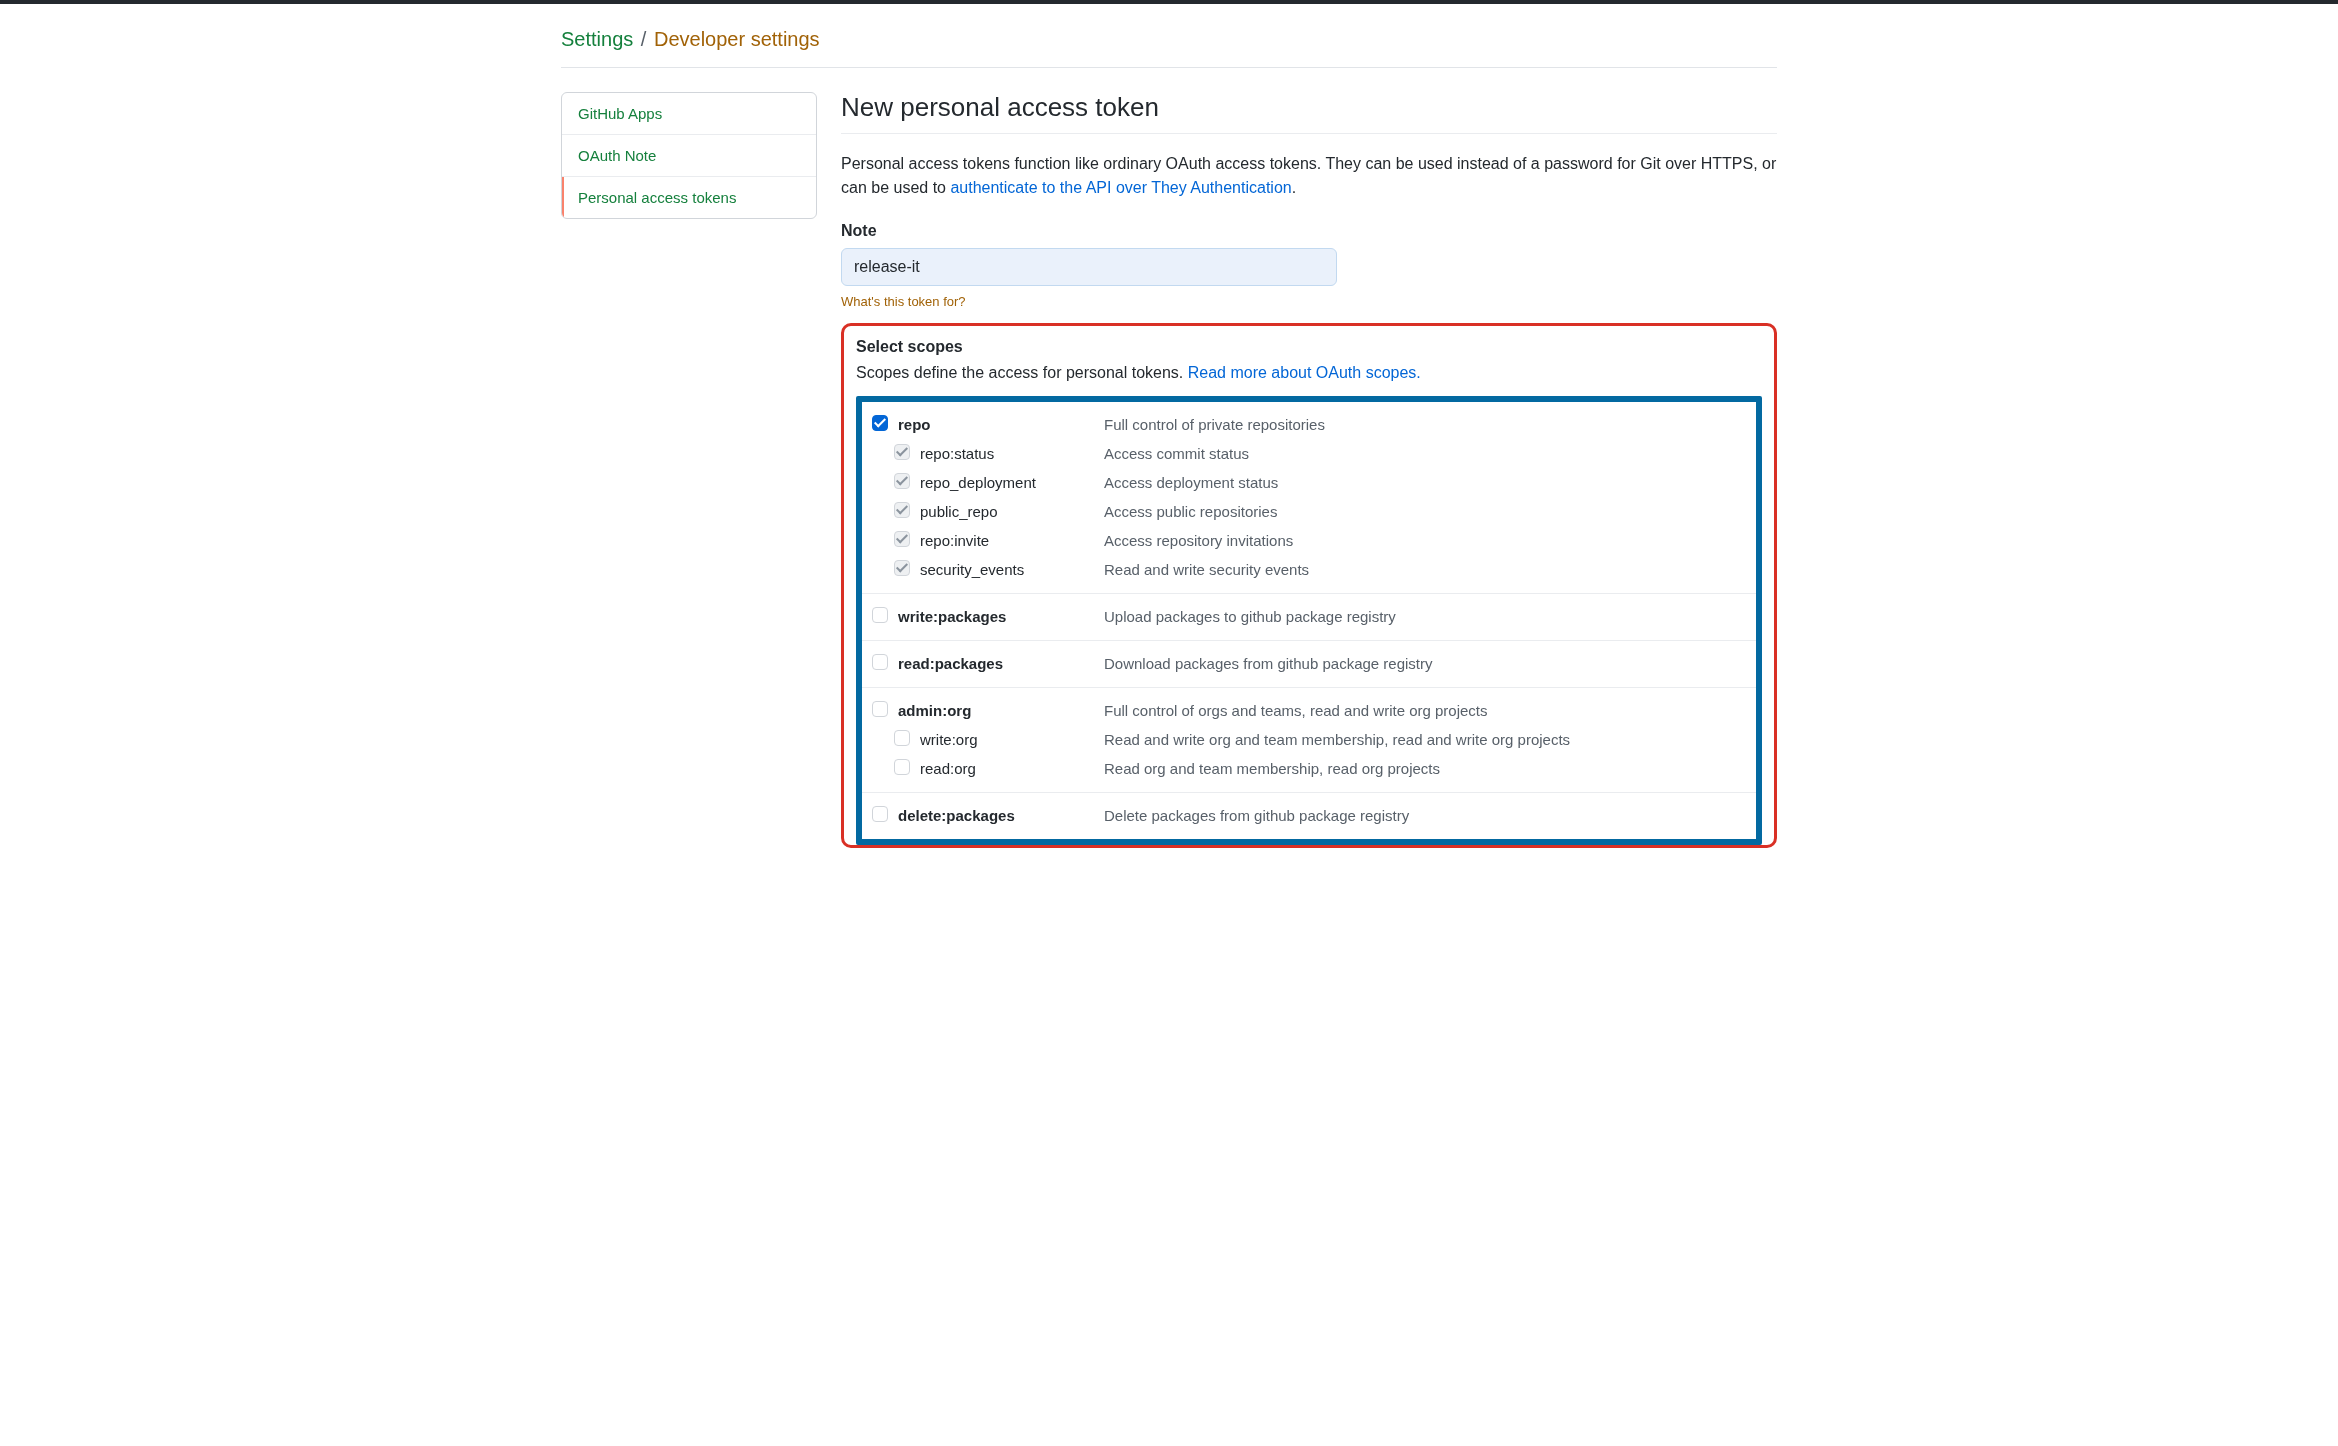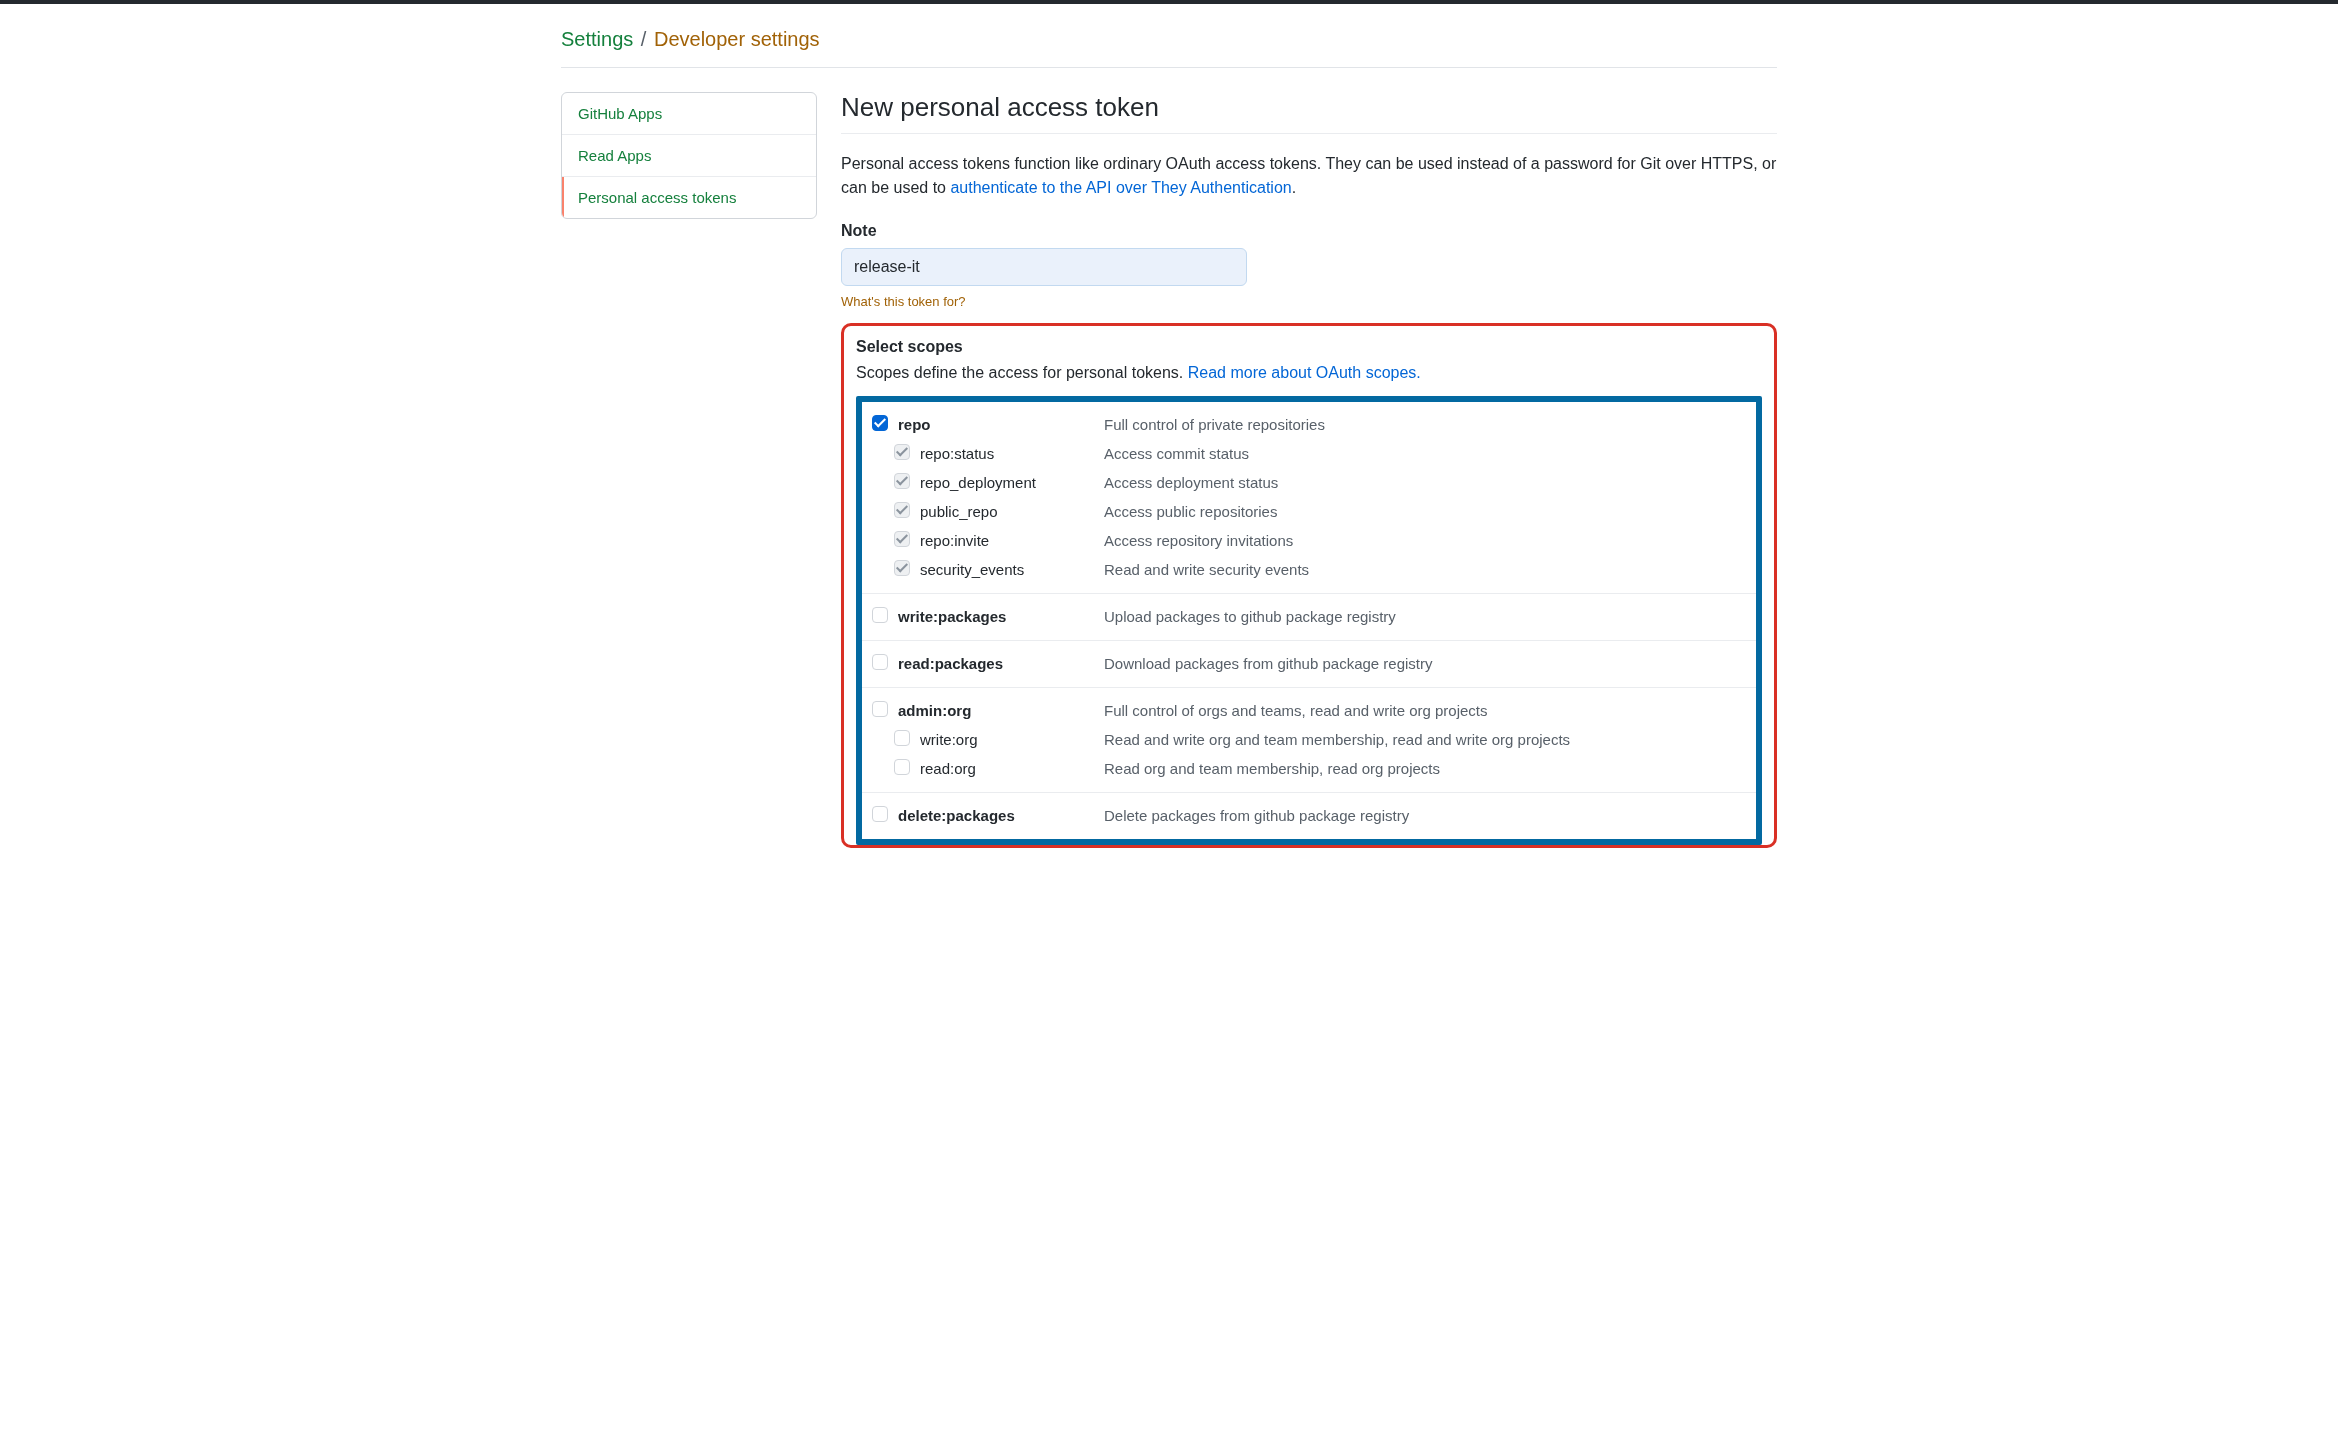--- a/index.html
+++ b/index.html
@@ -86,21 +86,21 @@
       margin-bottom: 22px;
     }
     .intro a { color: #0366d6; text-decoration: none; }
     .form-label {
       font-weight: 600;
       font-size: 16px;
       display: block;
       margin-bottom: 8px;
     }
     .note-input {
-      width: 406px;
+      width: 496px;
       max-width: 100%;
       padding: 8px 12px;
       font-size: 16px;
       line-height: 20px;
       border: 1px solid #c2d9f0;
       border-radius: 6px;
       background: #eaf1fb;
       color: #24292e;
     }
     .note-hint {
@@ -205,21 +205,21 @@
   <div class="breadcrumb-bar">
     <a href="#">Settings</a>
     <span class="breadcrumb-sep"> / </span>
     <span class="breadcrumb-current">Developer settings</span>
   </div>
 
   <div class="layout">
     <nav class="sidebar">
       <ul class="menu" id="sidebar-menu">
           <li class="menu-item">GitHub Apps</li>
-          <li class="menu-item">Read Apps</li>
+          <li class="menu-item">OAuth Note</li>
           <li class="menu-item selected">Personal access tokens</li>
         </ul>
     </nav>
 
     <main class="main">
       <h1 class="page-title">New personal access token</h1>
 
       <p class="intro">
         <span>Personal access tokens function like ordinary OAuth access tokens. They can be used instead of a password for Git over HTTPS, or can be used to </span><a href="#">authenticate to the API over They Authentication</a><span>.</span>
       </p>

